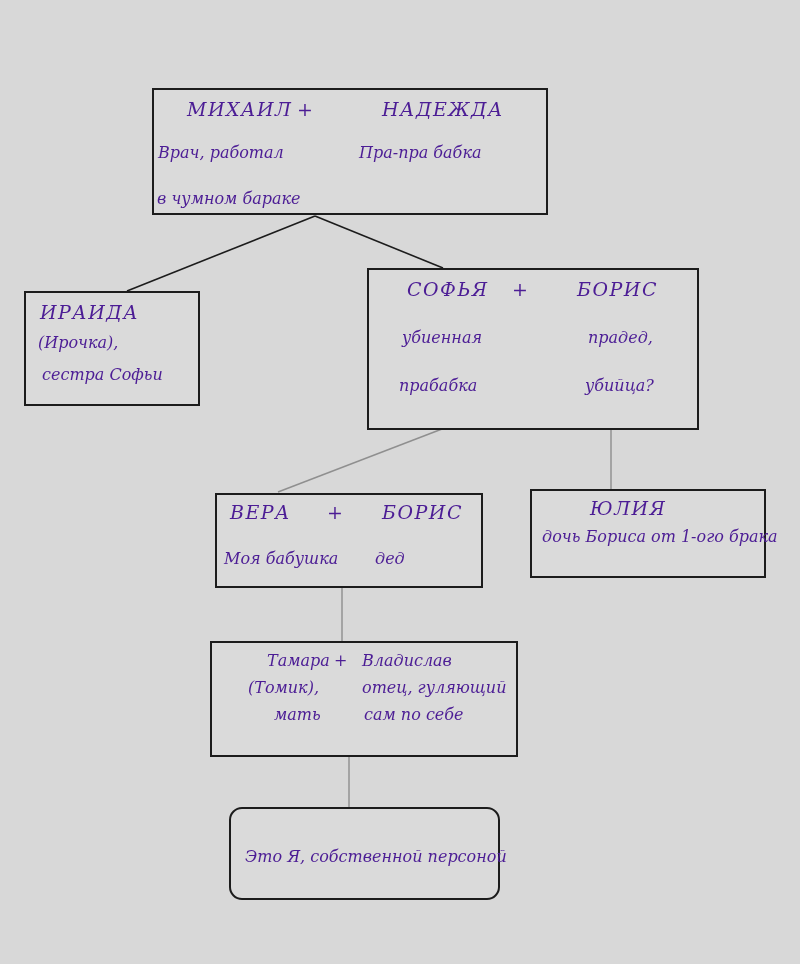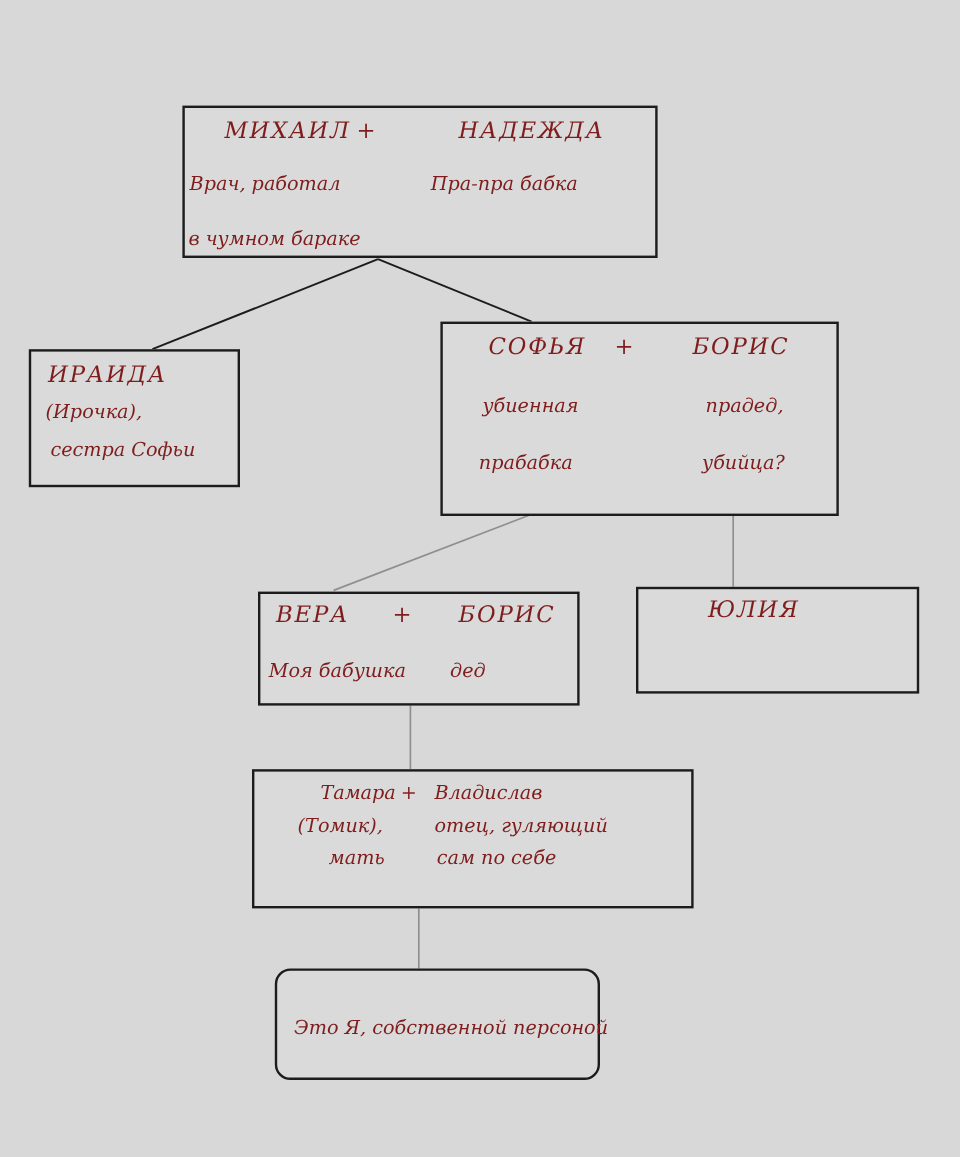--- a/index.html
+++ b/index.html
@@ -32,37 +32,37 @@
   }
   .box {
     position: absolute;
     box-sizing: border-box;
     border: 2px solid #1c1c1c;
     background: #dadada;
   }
   .t {
     position: absolute;
     white-space: nowrap;
-    color: #7f1d1d;
+    color: #4c1d95;
     font-style: italic;
   }
   .caps {
     font-size: 19px;
     letter-spacing: 1.5px;
   }
   .hw {
     font-size: 16px;
   }
   
   #box-mikhail   { left: 152px; top: 88px;  width: 396px; height: 127px; }
   #box-iraida    { left: 24px;  top: 291px; width: 176px; height: 115px; }
   #box-sofia     { left: 367px; top: 268px; width: 332px; height: 162px; }
   #box-vera      { left: 215px; top: 493px; width: 268px; height: 95px; }
   #box-yulia     { left: 530px; top: 489px; width: 236px; height: 89px; }
-  #box-tamara    { left: 210px; top: 641px; width: 368px; height: 116px; }
+  #box-tamara    { left: 210px; top: 641px; width: 308px; height: 116px; }
   #box-me        { left: 229px; top: 807px; width: 271px; height: 93px; border-radius: 13px; }
 </style>
 </head>
 <body>
 
 <div class="canvas">
 
   <svg class="connectors" viewBox="0 0 800 964" xmlns="http://www.w3.org/2000/svg">
     <line x1="315" y1="216" x2="127" y2="291" stroke="#1c1c1c" stroke-width="1.6"></line>
     <line x1="315" y1="216" x2="443" y2="268" stroke="#1c1c1c" stroke-width="1.6"></line>
@@ -101,20 +101,21 @@
   <div class="box" id="box-vera">
     <span class="t caps" style="left:13px; top:6px;">ВЕРА</span>
     <span class="t caps" style="left:110px; top:6px;">+</span>
     <span class="t caps" style="left:165px; top:6px;">БОРИС</span>
     <span class="t hw" style="left:7px; top:54px;">Моя бабушка</span>
     <span class="t hw" style="left:158px; top:54px;">дед</span>
   </div>
 
   <div class="box" id="box-yulia">
     <span class="t caps" style="left:58px; top:6px;">ЮЛИЯ</span>
+    <span class="t hw" style="left:10px; top:36px;">дочь Бориса от 1-ого брака</span>
   </div>
 
   <div class="box" id="box-tamara">
     <span class="t hw" style="left:55px; top:8px;">Тамара</span>
     <span class="t hw" style="left:122px; top:8px;">+</span>
     <span class="t hw" style="left:150px; top:8px;">Владислав</span>
     <span class="t hw" style="left:36px; top:35px;">(Томик),</span>
     <span class="t hw" style="left:150px; top:35px;">отец, гуляющий</span>
     <span class="t hw" style="left:62px; top:62px;">мать</span>
     <span class="t hw" style="left:152px; top:62px;">сам по себе</span>

